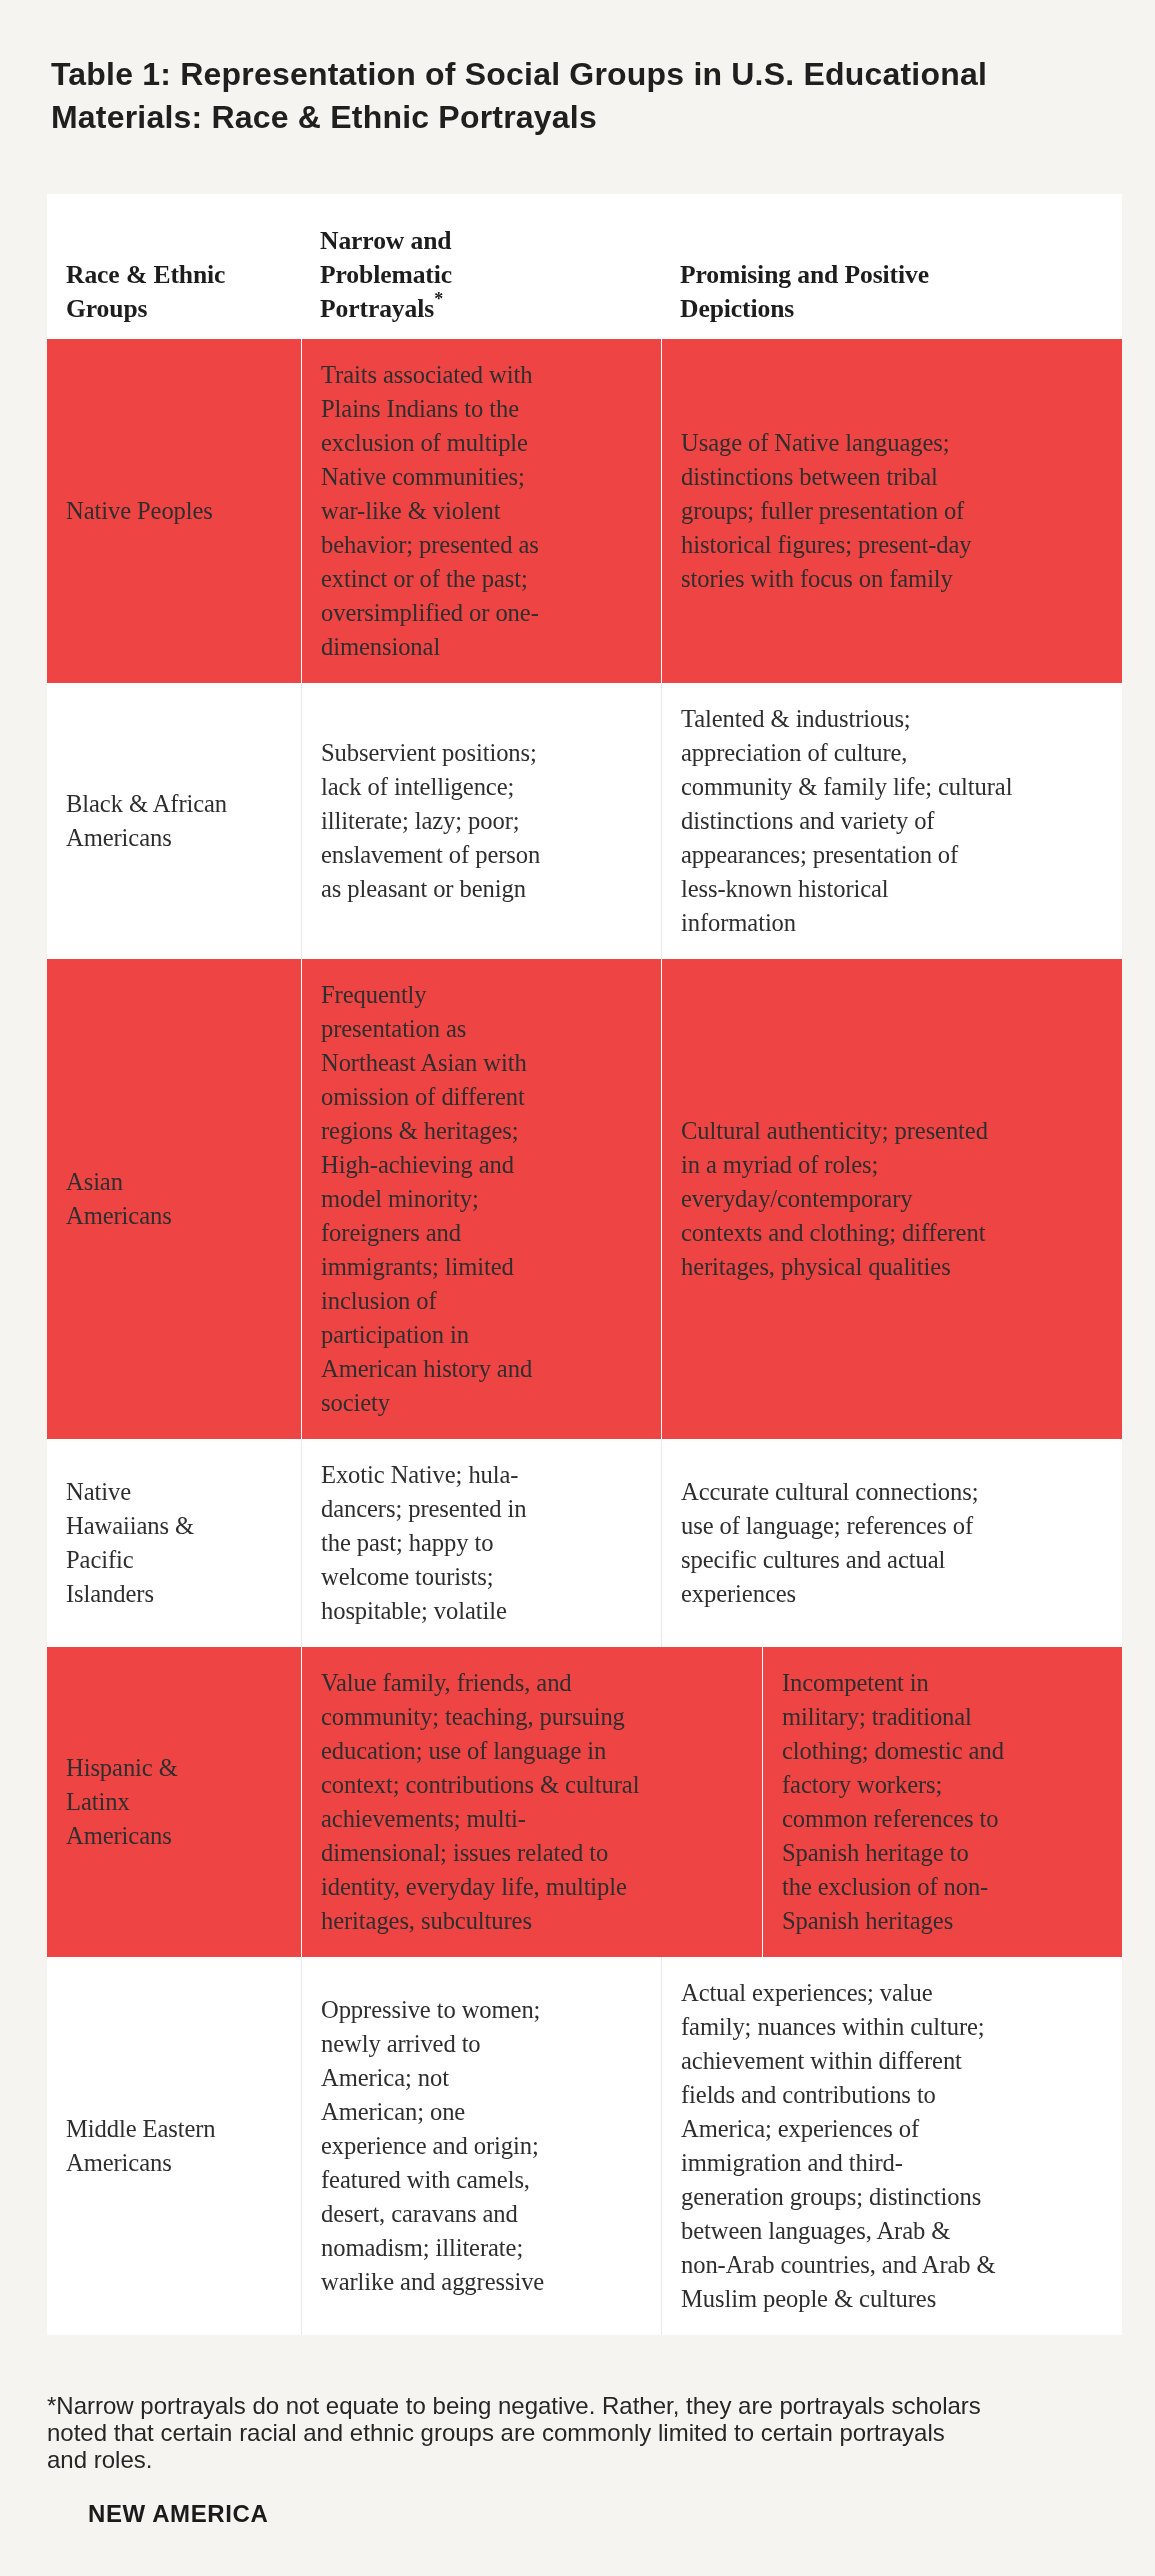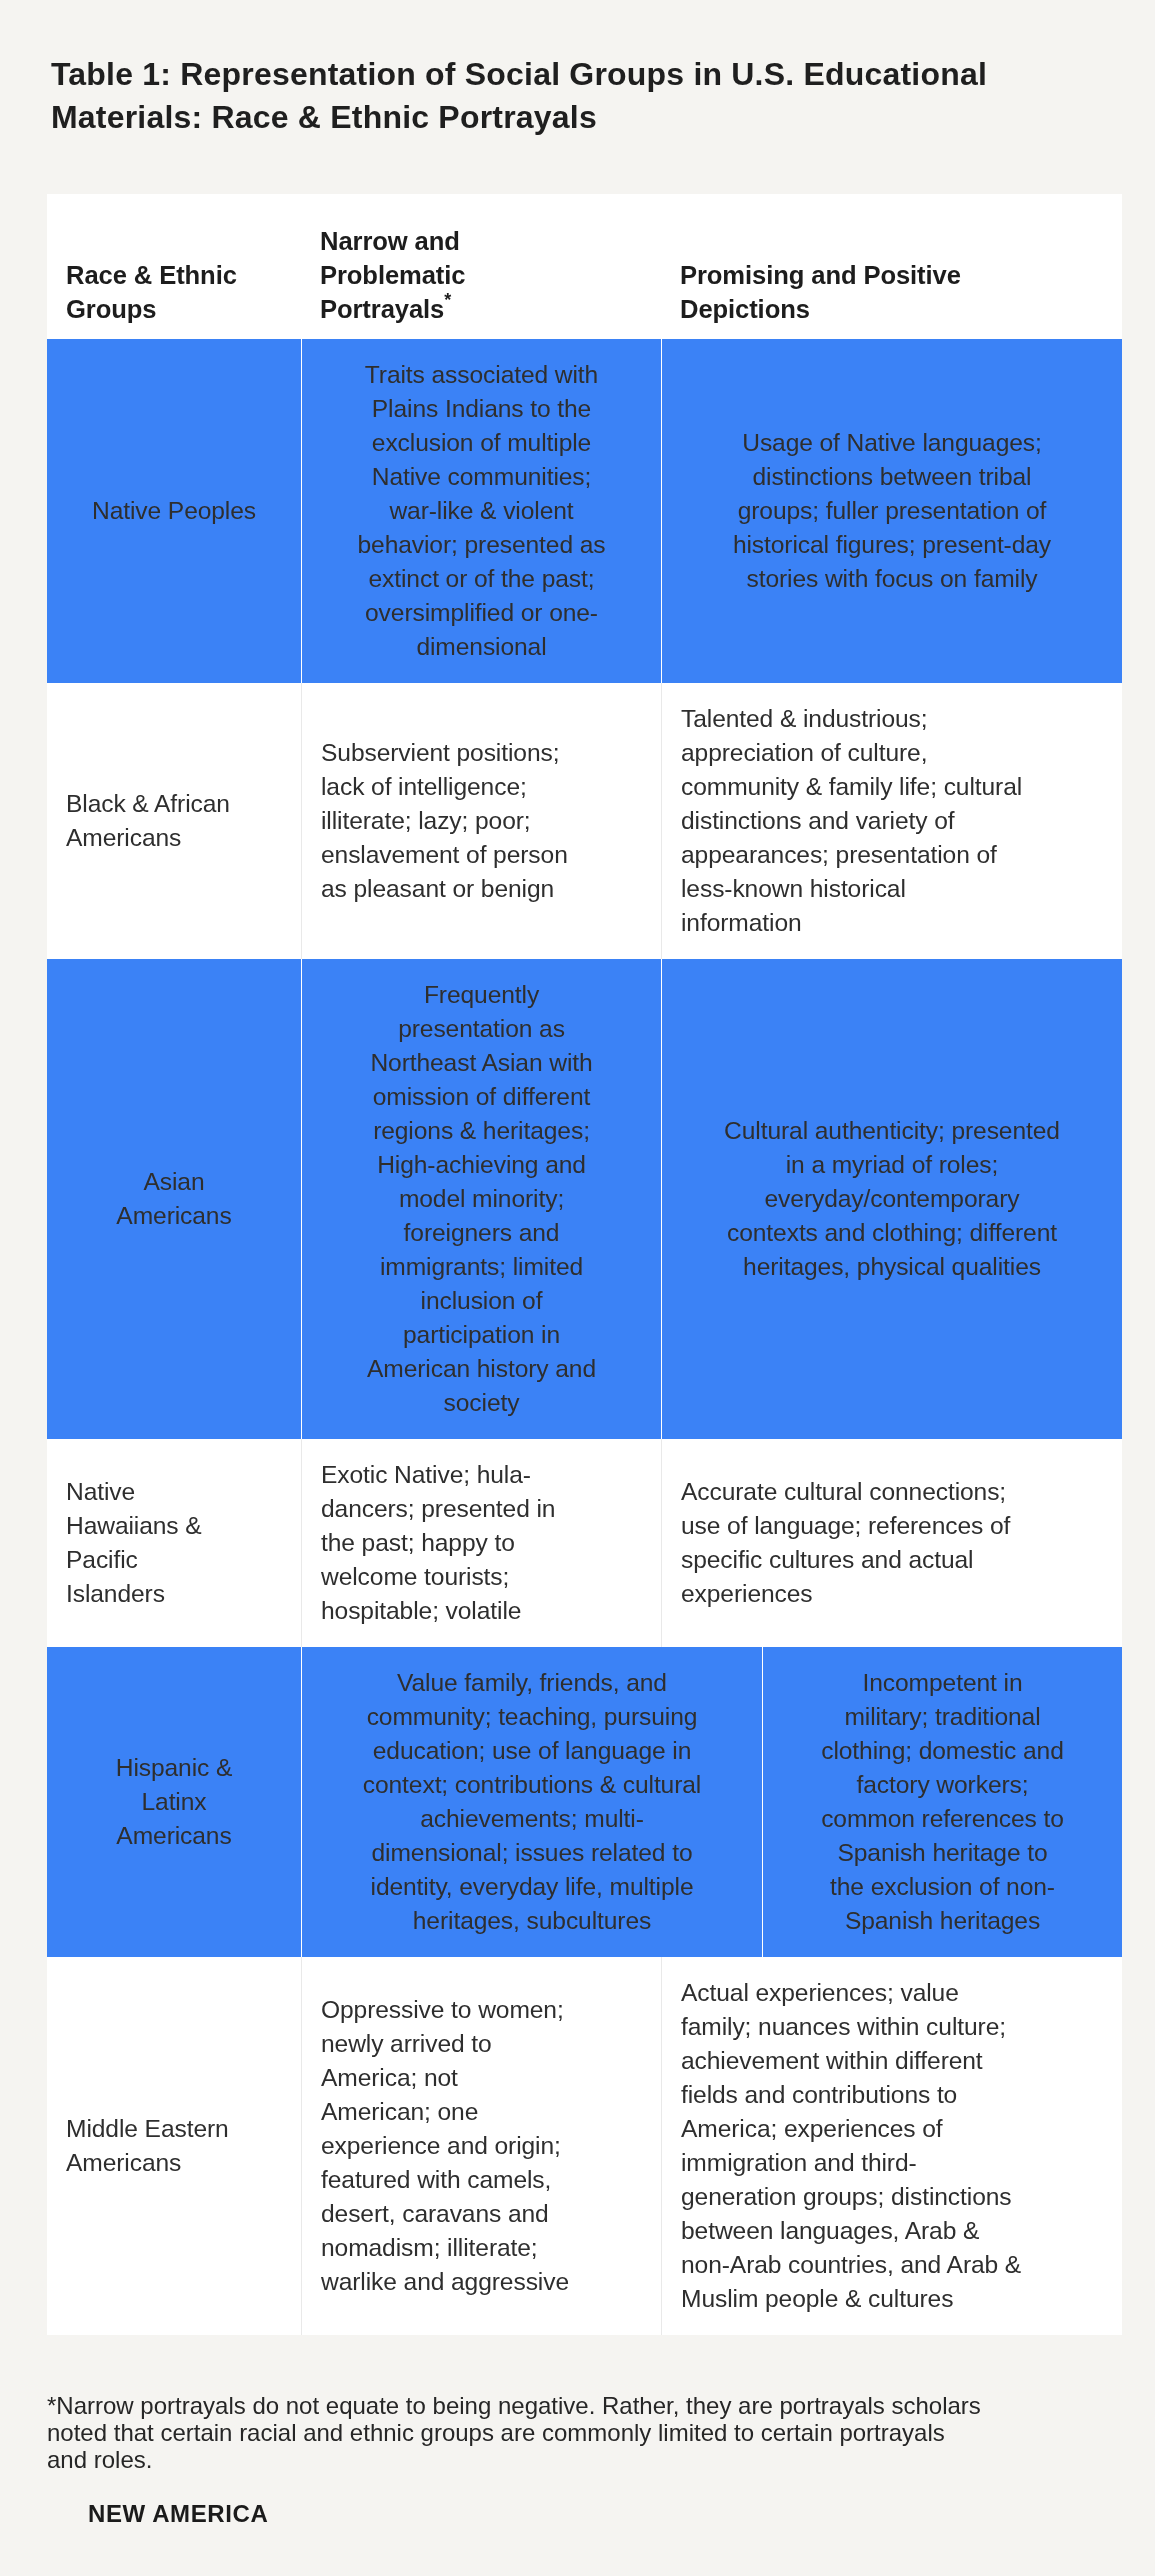--- a/index.html
+++ b/index.html
@@ -29,20 +29,21 @@
   }
   .row { display: flex; }
   .cell {
     box-sizing: border-box;
     display: flex;
     align-items: center;
     padding: 19px;
     font-size: 24.6px;
     line-height: 34px;
     letter-spacing: -0.1px;
+    font-family: Liberation Serif, serif;
   }
   .cell-inner { width: 100%; white-space: pre-line; }
   .c1 { width: 254px; }
   .c2 { width: 360px; }
   .c3 { width: 461px; }
 
   .row.header .cell {
     height: 145px;
     align-items: flex-end;
     padding-bottom: 13.3px;
@@ -51,21 +52,21 @@
     color: #1d1d1d;
     background: #ffffff;
   }
   .note-sup {
     font-size: 18px;
     font-weight: bold;
     line-height: 0;
     vertical-align: 12.3px;
   }
 
-  .row.striped .cell { background: #3b82f6; text-align: center; }
+  .row.striped .cell { background: #ef4444; }
   .row.striped .cell + .cell { border-left: 1.9px solid #ffffff; }
   .row.plain .cell { background: #ffffff; }
   .row.plain .cell + .cell { border-left: 0.9px solid #e9e9e9; }
 
   .footnote {
     margin: 57px 0 0 0;
     width: 1065px;
     font-size: 24px;
     line-height: 27px;
     color: #262626;

